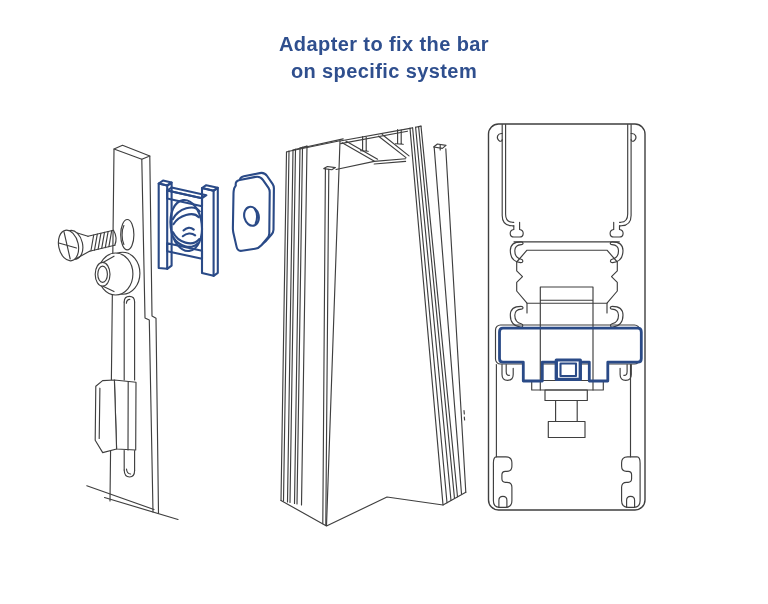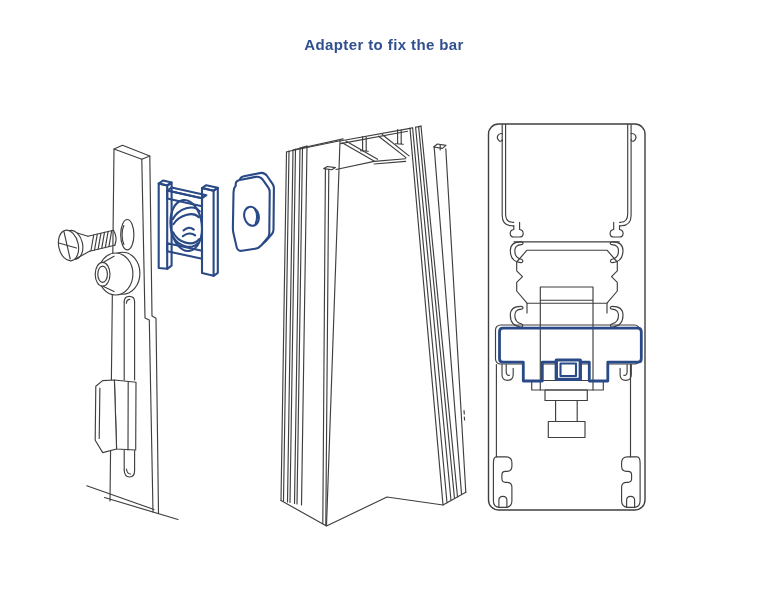--- a/index.html
+++ b/index.html
@@ -1,36 +1,37 @@
 <!DOCTYPE html>
 <html style="--background: #ffffff; --title-text: #2f4f8e; --line-art: #3f3f3f; --adapter-highlight: #2a4a87;"><head>
 <meta charset="utf-8">
 <style>
   html,body{margin:0;padding:0;background:#fff;}
   .canvas{position:relative;width:768px;height:604px;background:var(--background,#fff);overflow:hidden;
           font-family:"Liberation Sans", sans-serif;}
   .title{position:absolute;top:31px;left:0;width:100%;text-align:center;
-         color:var(--title-text,#2f4f8e);font-size:15px;line-height:27px;font-weight:700;letter-spacing:.4px;}
+         color:var(--title-text,#2f4f8e);font-size:20px;line-height:27px;font-weight:700;letter-spacing:.4px;}
   svg.art{position:absolute;left:0;top:0;}
   .g{stroke:var(--line-art,#3f3f3f);fill:none;stroke-width:1.15;stroke-linecap:round;stroke-linejoin:round;}
   .gw{stroke:var(--line-art,#3f3f3f);fill:#ffffff;stroke-width:1.15;stroke-linecap:round;stroke-linejoin:round;}
   .gt{stroke:var(--line-art,#3f3f3f);fill:none;stroke-width:1.4;stroke-linejoin:round;}
   .b{stroke:var(--adapter-highlight,#2a4a87);fill:none;stroke-width:2.1;stroke-linecap:round;stroke-linejoin:round;}
   .bw{stroke:var(--adapter-highlight,#2a4a87);fill:#ffffff;stroke-width:2.1;stroke-linejoin:round;}
   .b3{stroke:var(--adapter-highlight,#2a4a87);fill:none;stroke-width:2.8;stroke-linejoin:round;}
   .b4{stroke:var(--adapter-highlight,#2a4a87);fill:none;stroke-width:3.2;stroke-linejoin:round;}
   .whitefill{fill:#ffffff;stroke:none;}
 </style>
 </head>
 <body>
 
 <div class="canvas">
 
   <div class="title">
     <div>Adapter to fix the bar</div>
+    <div>on specific system</div>
   </div>
 
   <svg class="art" width="768" height="604" viewBox="0 0 768 604">
 
     <g>
 
       <path class="g" d="M286.5,152 L281,500.5"></path>
       <path class="g" d="M289,151.2 L283.5,501"></path>
       <path class="g" d="M293,150 L287.5,502"></path>
       <path class="g" d="M295.5,149.3 L290,502.5"></path>

